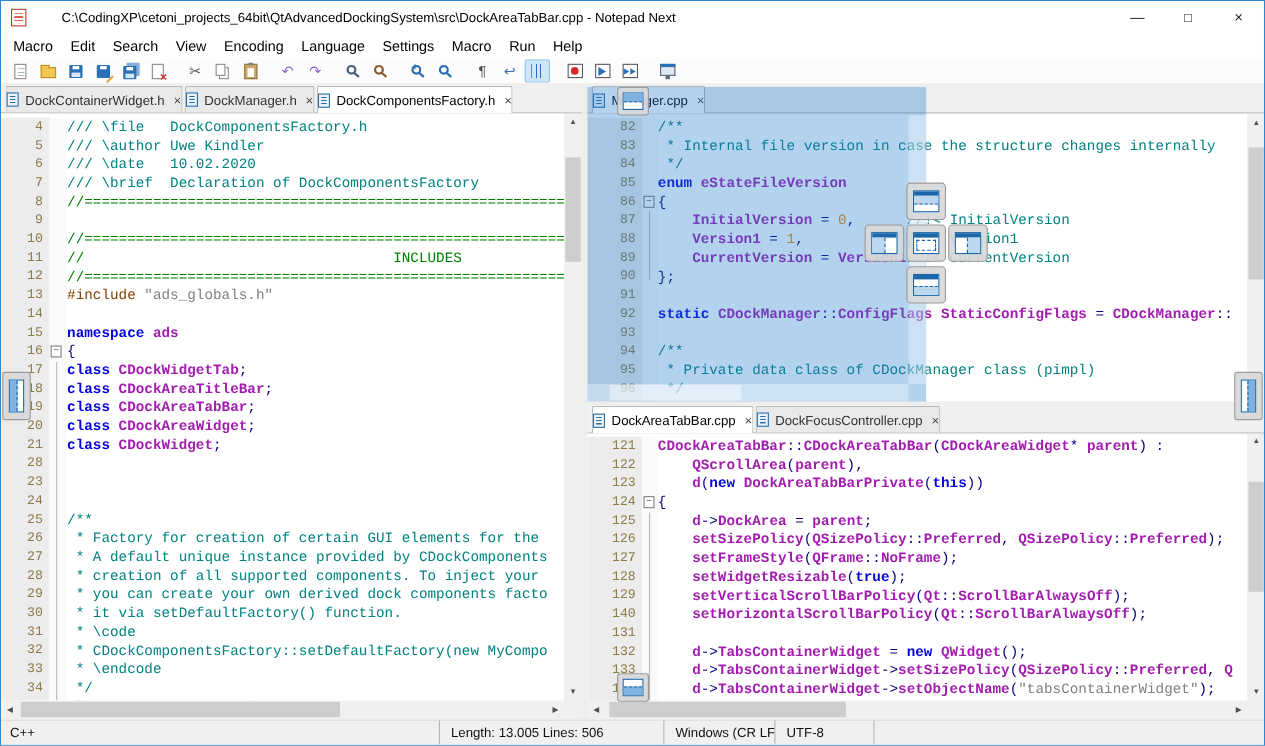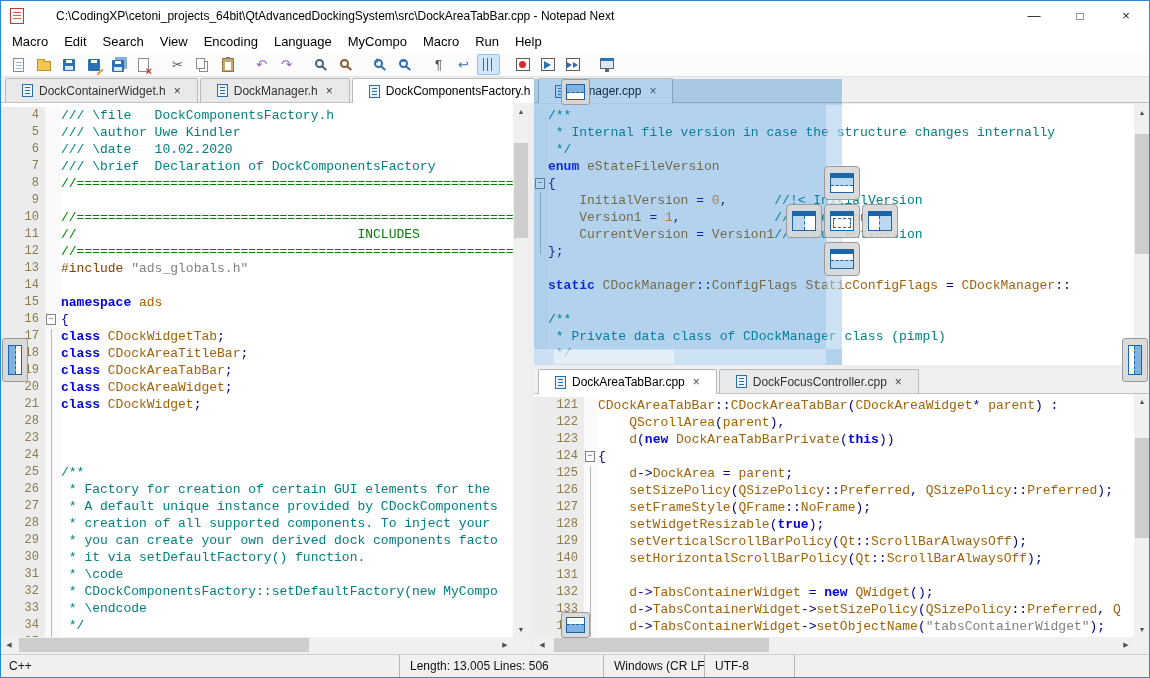--- a/index.html
+++ b/index.html
@@ -58,36 +58,36 @@
   
   .main{position:relative;height:577px;background:#f0f0f0;}
   .panel{position:absolute;background:#f0f0f0;}
   #panel-left{left:0;top:0;width:528px;height:577px;}
   #panel-topright{left:533px;top:0;width:617px;height:288px;}
   #panel-bottomright{left:533px;top:291px;width:617px;height:286px;}
   .splitter-v{position:absolute;left:528px;top:0;width:5px;height:577px;background:#eeeeee;}
   .splitter-h{position:absolute;left:533px;top:288px;width:617px;height:3px;background:#eeeeee;}
   
   .tabbar{height:26px;background:#f0f0f0;border-bottom:1px solid #c3c3c3;display:flex;align-items:flex-end;padding-left:4px;position:relative;z-index:2;}
-  .tab{height:24px;display:flex;align-items:center;padding:0 16px;background:#e9e9e9;border:1px solid #b9b9b9;border-bottom:none;margin-right:2px;font-size:12px;color:#333;border-radius:2px 2px 0 0;white-space:nowrap;text-align:center;}
+  .tab{height:24px;display:flex;align-items:center;padding:0 0;background:#e9e9e9;border:1px solid #b9b9b9;border-bottom:none;margin-right:2px;font-size:12px;color:#333;border-radius:2px 2px 0 0;white-space:nowrap;text-align:center;}
   .tab.active{background:#fff;color:#000;height:25px;margin-bottom:-1px;}
   .tab-icon{width:11px;height:13px;background:#eaf3fb;border:1px solid #2e6da4;position:relative;margin-right:6px;flex:none;}
   .tab-icon::after{content:"";position:absolute;left:2px;top:2px;right:2px;height:7px;background:repeating-linear-gradient(#2e6da4 0 1px,transparent 1px 3px);}
   .tab-close{color:#444;font-size:12px;margin-left:8px;}
   
   .editor{position:absolute;display:flex;overflow:hidden;background:#fff;padding-top:4px;}
   .editor.pt3{padding-top:3px;}
   .gutter{flex:none;background:#ececec;color:#8c7b4b;font:12px/17px "Liberation Mono","DejaVu Sans Mono",monospace;text-align:right;padding-right:6px;}
   .foldcol{flex:none;background:#fafafa;position:relative;font:9px/10px "Liberation Mono","DejaVu Sans Mono",monospace;}
   .codecol{flex:1;font:13px/17px "Liberation Mono","DejaVu Sans Mono",monospace;white-space:pre;color:#1a1a1a;overflow:hidden;}
   .ln,.fl,.cl{height:17px;}
   .fb{display:inline-block;width:10px;height:11px;border:1px solid #808080;background:#fff;color:#555;text-align:center;margin:3px 0 0 1px;line-height:9px;}
   .foldguide{position:absolute;left:6px;width:1px;background:#b8b8b8;}
   .t-d{color:#008080;} .t-c{color:#008000;} .t-k{color:#0000e0;font-weight:bold;}
-  .t-p{color:#804000;} .t-s{color:#808080;} .t-n{color:#ff8000;} .t-o{color:#000080;} .t-i{color:#a16207;}
+  .t-p{color:#804000;} .t-s{color:#808080;} .t-n{color:#ff8000;} .t-o{color:#000080;} .t-i{color:#a21caf;font-weight:bold;}
   
   .vscroll,.hscroll{position:absolute;background:#f0f0f0;}
   .sarrow{position:absolute;width:16px;height:16px;display:flex;align-items:center;justify-content:center;font-size:7px;color:#505050;}
   .sthumb-v{position:absolute;left:1px;width:14px;background:#cdcdcd;}
   .sthumb-h{position:absolute;top:1px;height:14px;background:#cdcdcd;}
   
   .overlay{position:absolute;left:533px;top:2px;width:308px;height:286px;background:rgba(30,122,204,0.34);z-index:5;}
   .ov-v{position:absolute;right:0;top:26px;width:16px;bottom:16px;background:rgba(255,255,255,0.35);}
   .ov-vthumb{position:absolute;right:1px;top:60px;width:14px;height:90px;background:rgba(255,255,255,0.45);}
   .ov-h{position:absolute;left:0;right:16px;bottom:0;height:16px;background:rgba(255,255,255,0.35);}
@@ -128,21 +128,21 @@
     </div>
   </div>
 
   <div class="menubar" id="menubar">
       <span class="menu-item">Macro</span>
       <span class="menu-item">Edit</span>
       <span class="menu-item">Search</span>
       <span class="menu-item">View</span>
       <span class="menu-item">Encoding</span>
       <span class="menu-item">Language</span>
-      <span class="menu-item">MyCompo</span>
+      <span class="menu-item">Settings</span>
       <span class="menu-item">Macro</span>
       <span class="menu-item">Run</span>
       <span class="menu-item">Help</span>
     </div>
 
   <div class="toolbar" id="toolbar">
       <div class="tb">
         <span class="i-page"></span>
       </div>
       <div class="tb">
@@ -325,20 +325,37 @@
 
     <div class="panel" id="panel-topright">
       <div class="tabbar">
         <div class="tab active">
           <span class="tab-icon"></span>
           <span>Manager.cpp</span>
           <span class="tab-close">×</span>
         </div>
       </div>
       <div class="editor pt3" style="left:0;top:27px;width:600px;height:261px;">
+        <div class="gutter" style="width:50px;">
+            <div class="ln">82</div>
+            <div class="ln">83</div>
+            <div class="ln">84</div>
+            <div class="ln">85</div>
+            <div class="ln">86</div>
+            <div class="ln">87</div>
+            <div class="ln">88</div>
+            <div class="ln">89</div>
+            <div class="ln">90</div>
+            <div class="ln">91</div>
+            <div class="ln">92</div>
+            <div class="ln">93</div>
+            <div class="ln">94</div>
+            <div class="ln">95</div>
+            <div class="ln">96</div>
+          </div>
         <div class="foldcol" style="width:14px;">
           <div class="foldguide" style="top:85px;height:62px;"></div>
         <div class="fl"></div>
             <div class="fl"></div>
             <div class="fl"></div>
             <div class="fl"></div>
             <div class="fl"><span class="fb">−</span></div>
             <div class="fl"></div>
             <div class="fl"></div>
             <div class="fl"></div>

